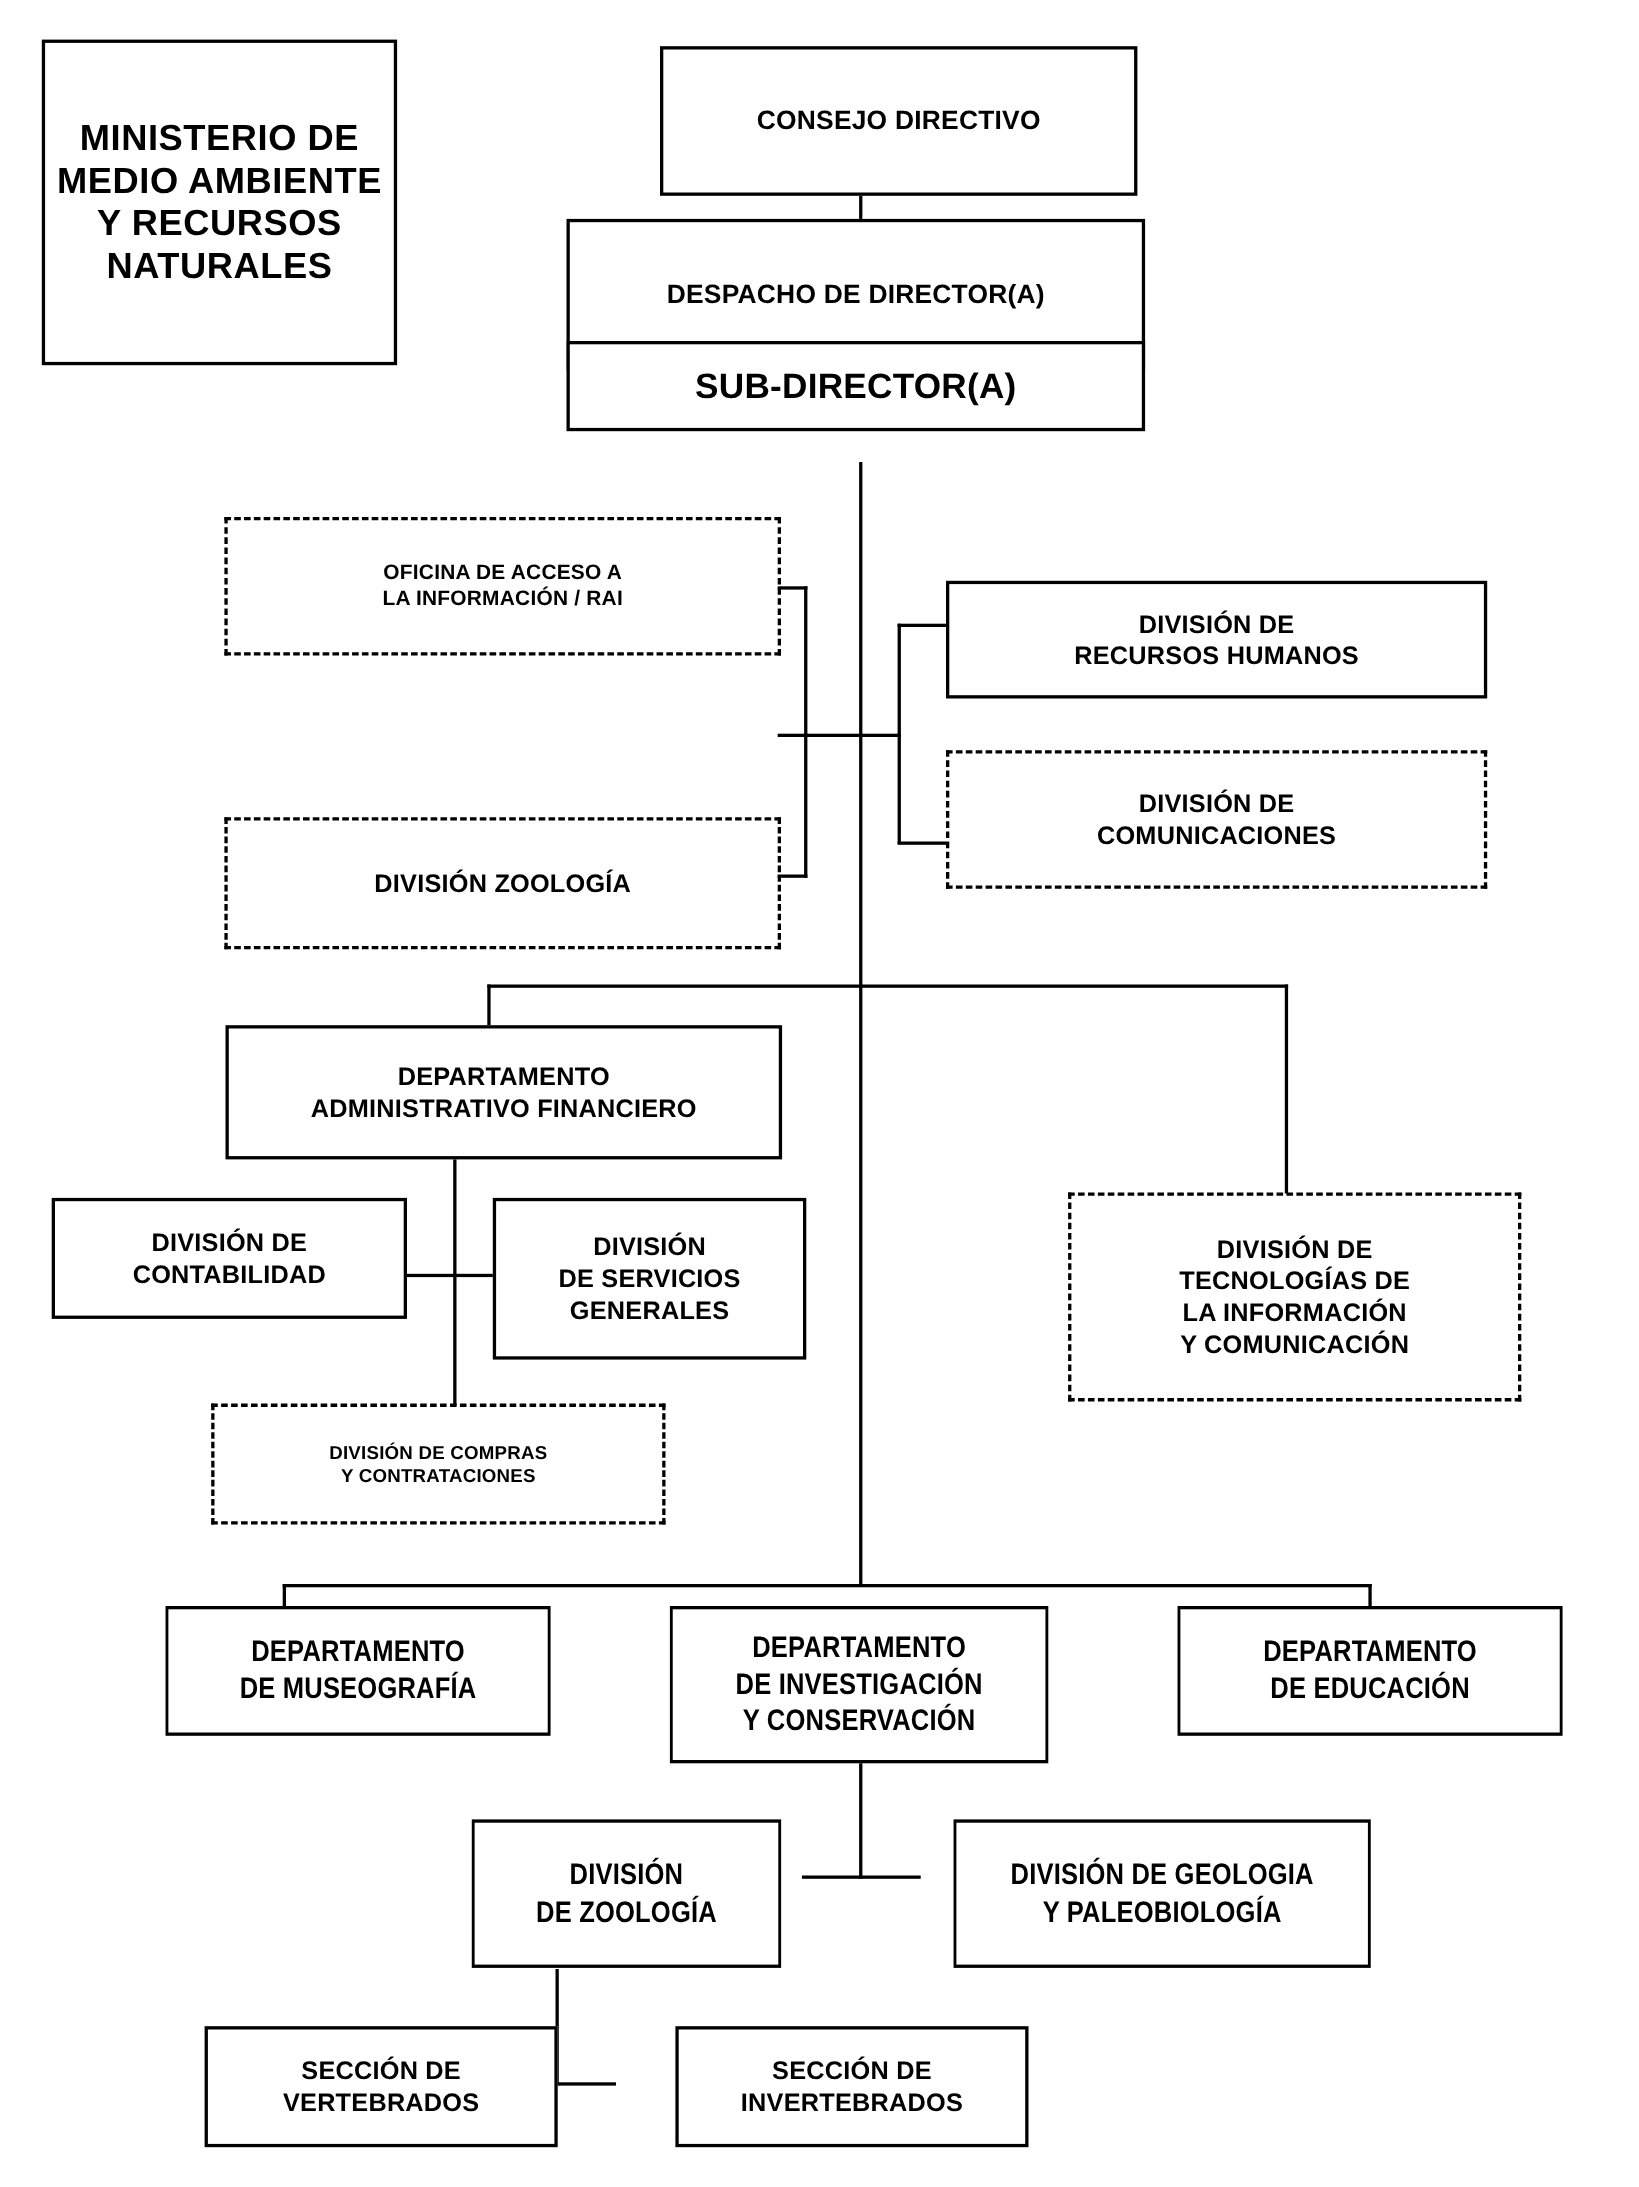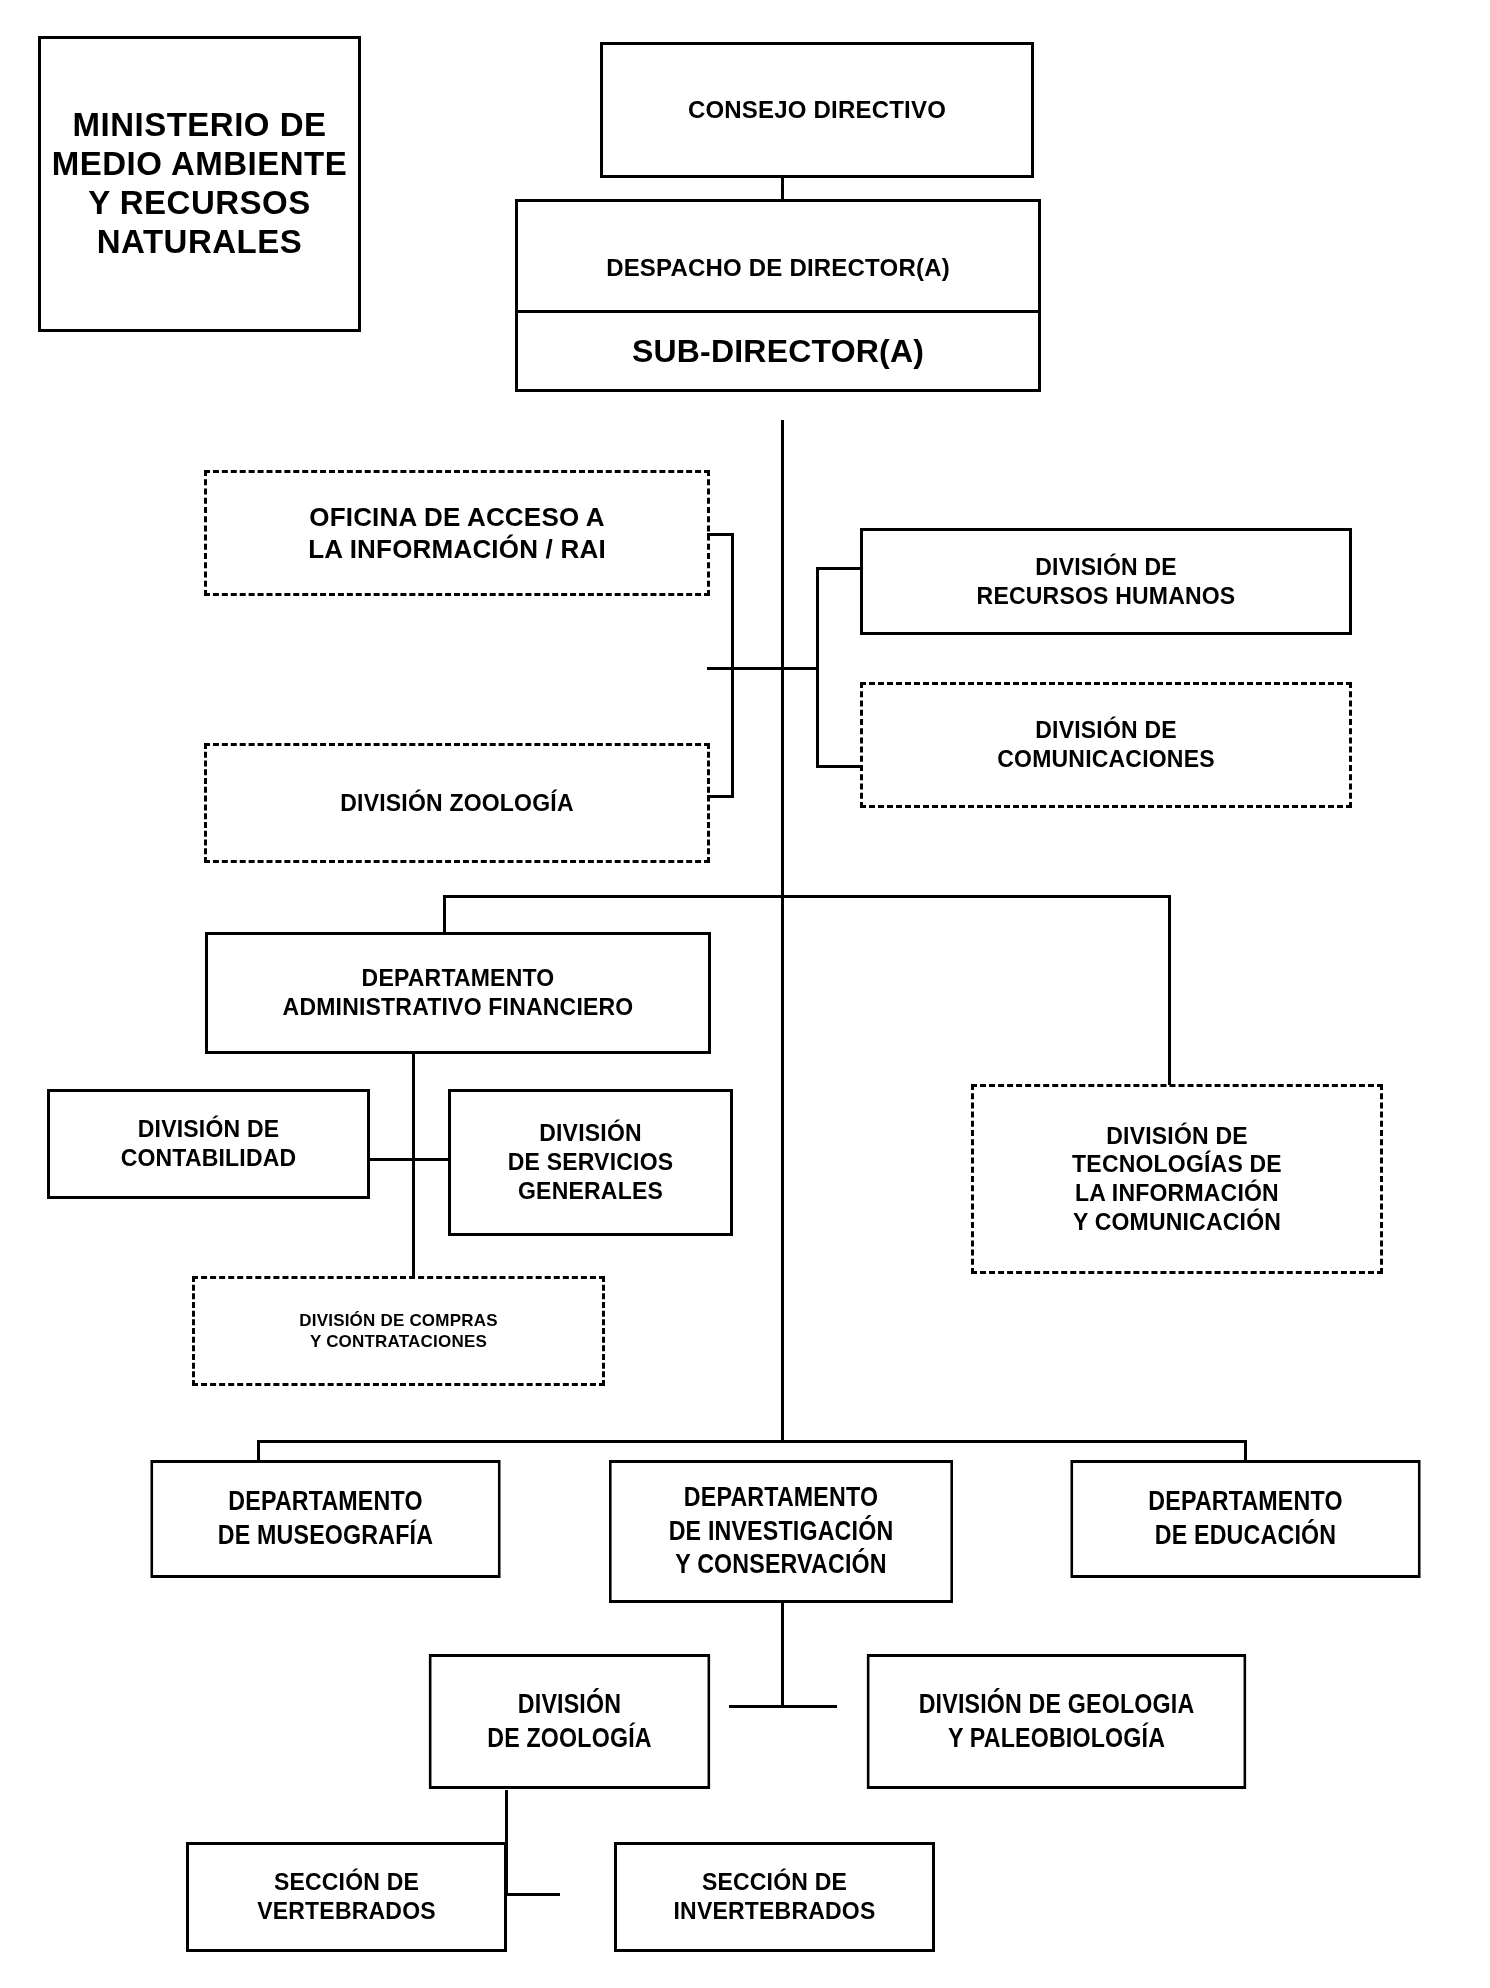--- a/index.html
+++ b/index.html
@@ -115,21 +115,21 @@
   </div>
 
   <div class="box solid fn-normal" style="left:515px; top:199px; width:526px; height:138px; font-size:24px;">
     <span class="txt">DESPACHO DE DIRECTOR(A)</span>
   </div>
 
   <div class="box solid fn-normal" style="left:515px; top:310px; width:526px; height:82px; font-size:32px;">
     <span class="txt">SUB-DIRECTOR(A)</span>
   </div>
 
-  <div class="box dashed fn-normal" style="left:204px; top:470px; width:506px; height:126px; font-size:26px;">
+  <div class="box dashed fn-normal" style="left:204px; top:470px; width:506px; height:126px; font-size:19px;">
     <span class="txt">OFICINA DE ACCESO A
 LA INFORMACIÓN / RAI</span>
   </div>
 
 
   <div class="box dashed fn-normal" style="left:204px; top:743px; width:506px; height:120px; font-size:23px;">
     <span class="txt">DIVISIÓN ZOOLOGÍA</span>
   </div>
 
   <div class="box solid fn-normal" style="left:860px; top:528px; width:492px; height:107px; font-size:23px;">

